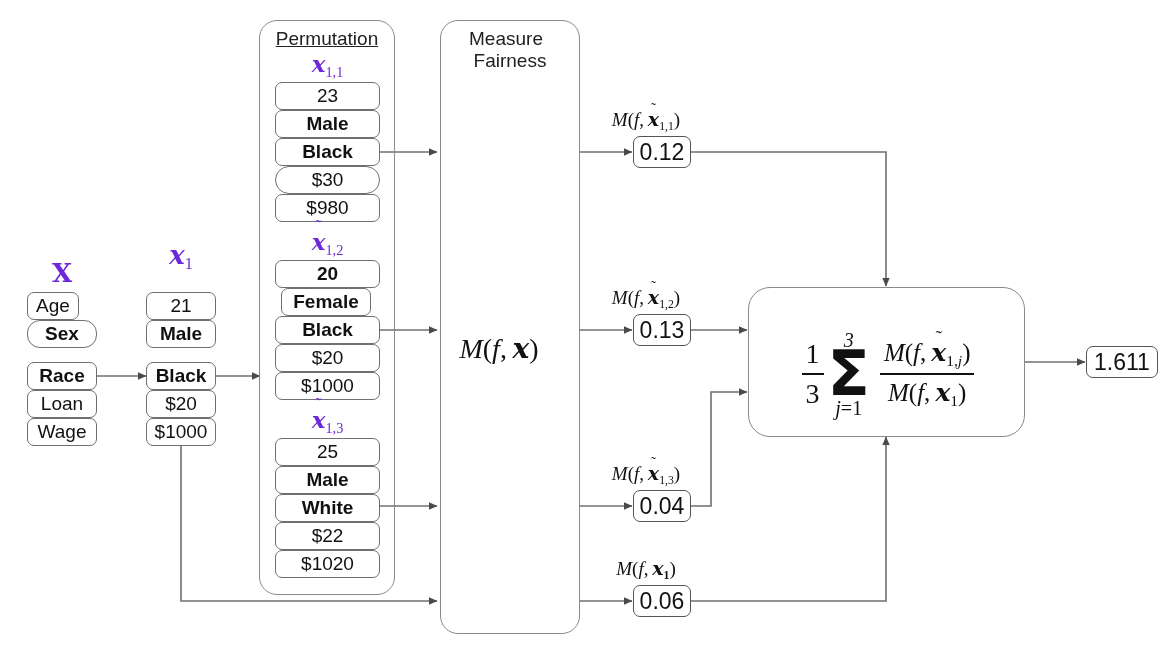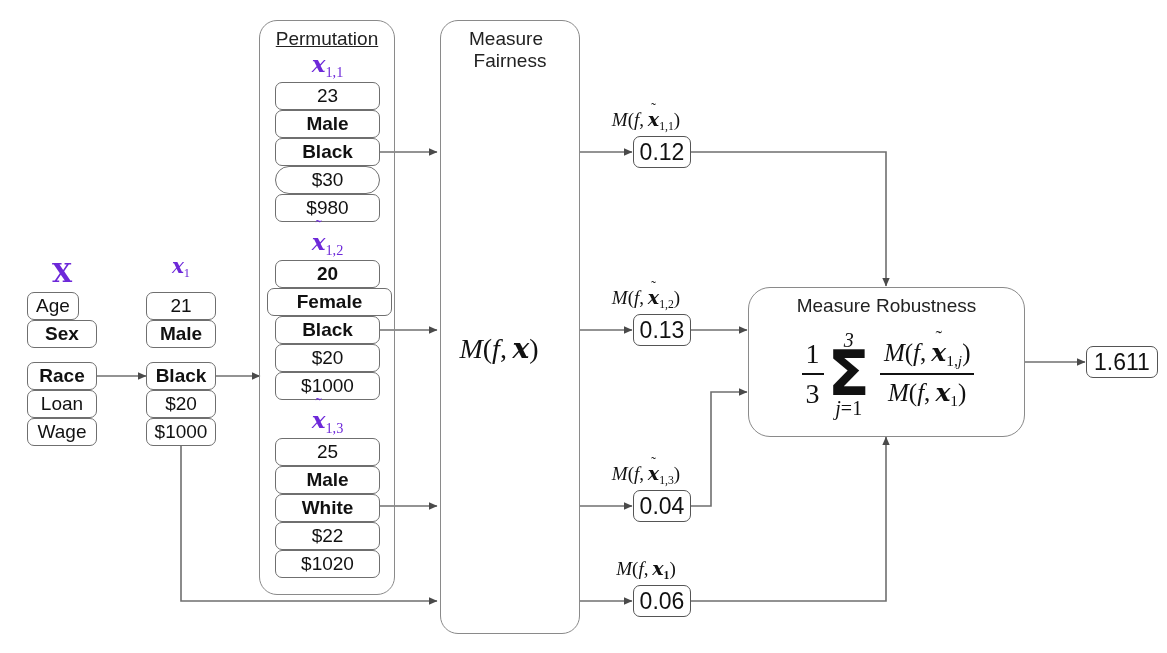--- a/index.html
+++ b/index.html
@@ -169,27 +169,27 @@
       <path d="M1025,362 L1085,362"></path>
     </g>
   </svg>
 
   <div class="hdr" style="left:27px;top:258px;width:70px;font-size:26px;font-weight:bold;">
     <span class="bx" style="font-style:normal;">X</span>
   </div>
 
   <div>
     <div class="cell" style="left:27px;top:292px;width:52px;">Age</div>
-    <div class="cell b" style="left:27px;top:320px;width:70px;">Sex</div>
+    <div class="cell b" style="left:27px;top:320px;width:70px;border-radius:13px;">Sex</div>
     <div class="cell b" style="left:27px;top:362px;width:70px;">Race</div>
     <div class="cell" style="left:27px;top:390px;width:70px;">Loan</div>
     <div class="cell" style="left:27px;top:418px;width:70px;">Wage</div>
   </div>
 
-  <div class="hdr" style="left:146px;top:254px;width:70px;font-size:20px;">
+  <div class="hdr" style="left:146px;top:240px;width:70px;font-size:26px;">
     <span class="bx">x</span><span class="sub">1</span>
   </div>
 
   <div>
     <div class="cell" style="left:146px;top:292px;width:70px;">21</div>
     <div class="cell b" style="left:146px;top:320px;width:70px;">Male</div>
     <div class="cell b" style="left:146px;top:362px;width:70px;">Black</div>
     <div class="cell" style="left:146px;top:390px;width:70px;">$20</div>
     <div class="cell" style="left:146px;top:418px;width:70px;">$1000</div>
   </div>
@@ -206,21 +206,21 @@
     <div class="cell b" style="left:275px;top:138px;width:105px;">Black</div>
     <div class="cell" style="left:275px;top:166px;width:105px;border-radius:14px;">$30</div>
     <div class="cell" style="left:275px;top:194px;width:105px;">$980</div>
   </div>
 
   <div class="hdr" style="left:275px;top:228px;width:105px;font-size:23px;">
     <span class="tl"><span class="tmark">˜</span><span class="bx">x</span></span><span class="sub">1,2</span>
   </div>
   <div>
     <div class="cell" style="left:275px;top:260px;width:105px;font-weight:bold;">20</div>
-    <div class="cell b" style="left:267px;top:288px;width:125px;">Female</div>
+    <div class="cell b" style="left:281px;top:288px;width:90px;">Female</div>
     <div class="cell b" style="left:275px;top:316px;width:105px;">Black</div>
     <div class="cell" style="left:275px;top:344px;width:105px;">$20</div>
     <div class="cell" style="left:275px;top:372px;width:105px;">$1000</div>
   </div>
 
   <div class="hdr" style="left:275px;top:406px;width:105px;font-size:23px;">
     <span class="tl"><span class="tmark">˜</span><span class="bx">x</span></span><span class="sub">1,3</span>
   </div>
   <div>
     <div class="cell" style="left:275px;top:438px;width:105px;">25</div>
@@ -252,21 +252,20 @@
     <span class="mrm" style="font-style:italic;">M</span><span class="mrm">(</span><span style="font-style:italic;">f</span><span class="mrm">, </span><span class="tl"><span class="tmark">˜</span><span class="bx">x</span></span><span class="sub">1,3</span><span class="mrm">)</span>
   </div>
   <div class="outbox" style="left:633px;top:490px;width:58px;">0.04</div>
 
   <div class="outlbl mth" style="left:598px;top:557px;width:96px;">
     <span class="mrm" style="font-style:italic;">M</span><span class="mrm">(</span><span style="font-style:italic;">f</span><span class="mrm">, </span><span class="bx">x</span><span class="sub" style="font-weight:bold;">1</span><span class="mrm">)</span>
   </div>
   <div class="outbox" style="left:633px;top:585px;width:58px;">0.06</div>
 
   <div class="panel" style="left:748px;top:287px;width:277px;height:150px;border-radius:22px;"></div>
-  <div class="panel-title" style="left:748px;top:295px;width:277px;">Measure Robustness</div>
 
   <div class="formula" style="left:762px;top:322px;width:252px;height:104px;justify-content:center;">
 
     <span class="frac" style="font-size:28px;">
       <span class="num">1</span>
       <span class="bar"></span>
       <span class="den">3</span>
     </span>
 
     <span class="sumwrap">

